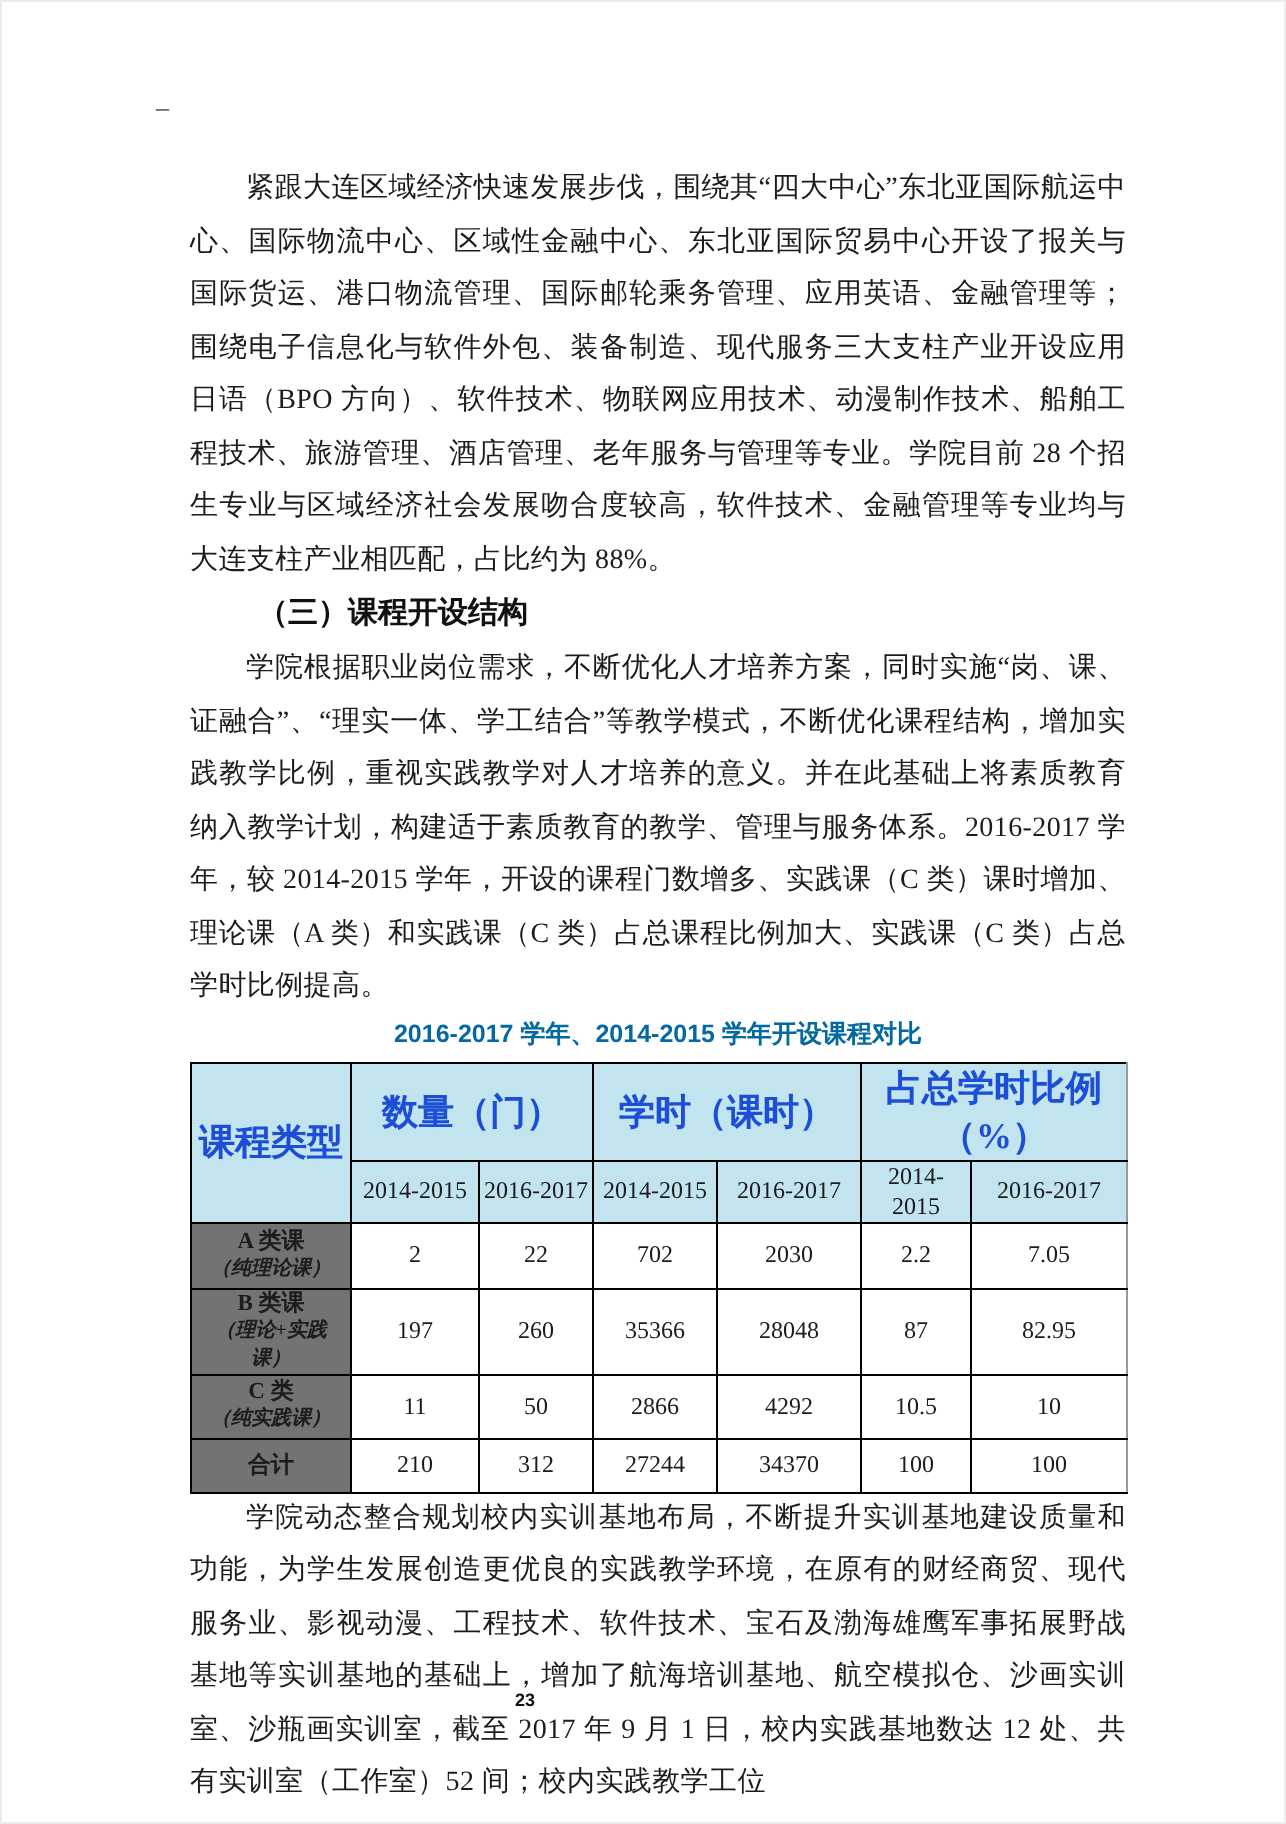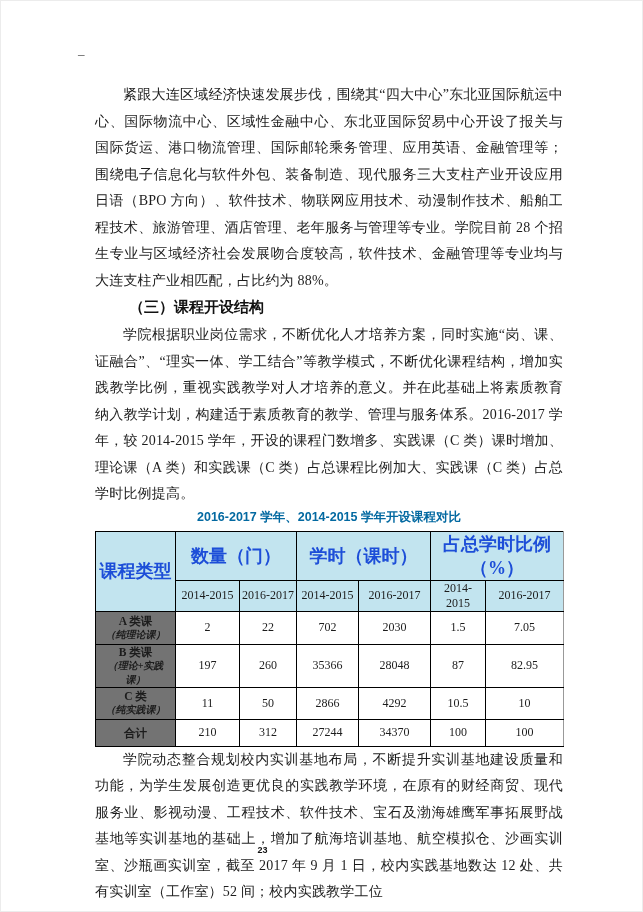--- a/index.html
+++ b/index.html
@@ -158,21 +158,21 @@
       <th class="yr">2016-2017</th>
       <th class="yr">2014-2015</th>
       <th class="yr last-col">2016-2017</th>
     </tr>
     <tr class="r-a">
       <td class="rowlbl"><span>A 类课</span><span class="lbl2">（纯理论课）</span></td>
       <td>2</td>
       <td>22</td>
       <td>702</td>
       <td>2030</td>
-      <td>1.5</td>
+      <td>2.2</td>
       <td class="last-col">7.05</td>
     </tr>
     <tr class="r-b">
       <td class="rowlbl"><span>B 类课</span><span class="lbl2">（理论+实践课）</span></td>
       <td>197</td>
       <td>260</td>
       <td>35366</td>
       <td>28048</td>
       <td>87</td>
       <td class="last-col">82.95</td>

